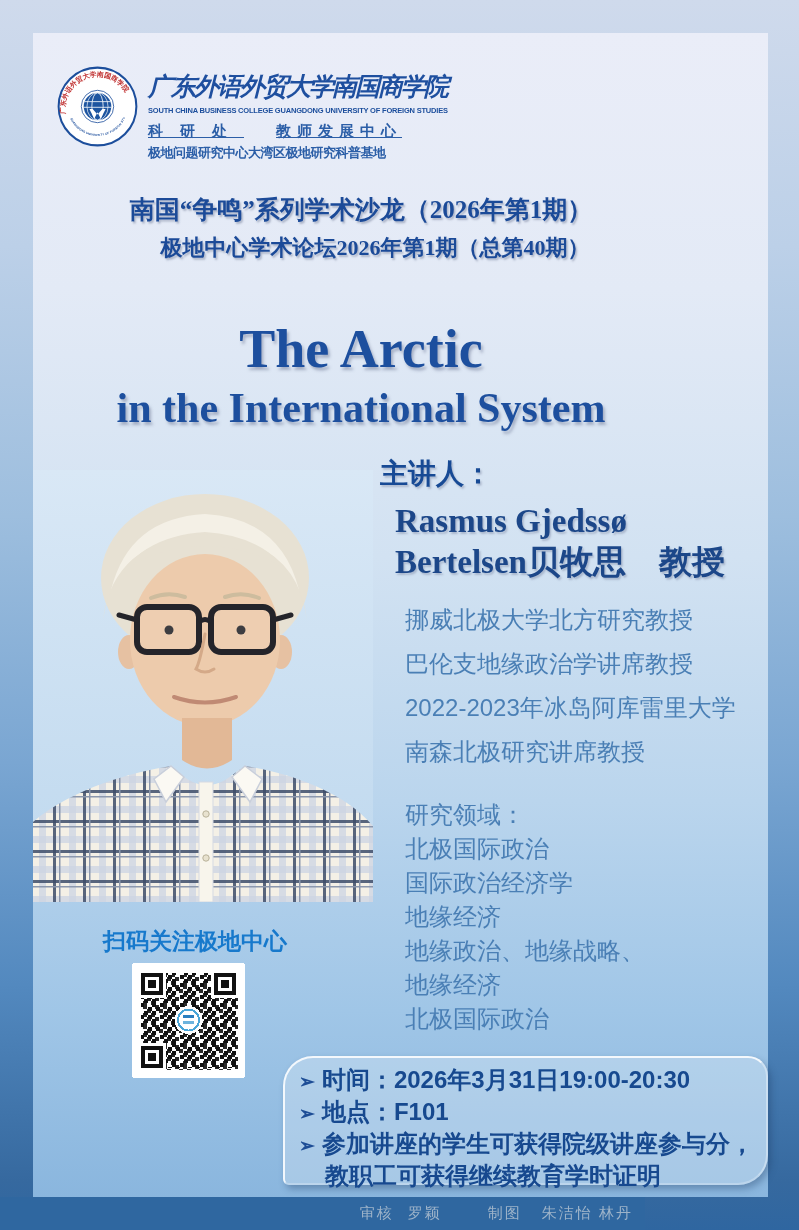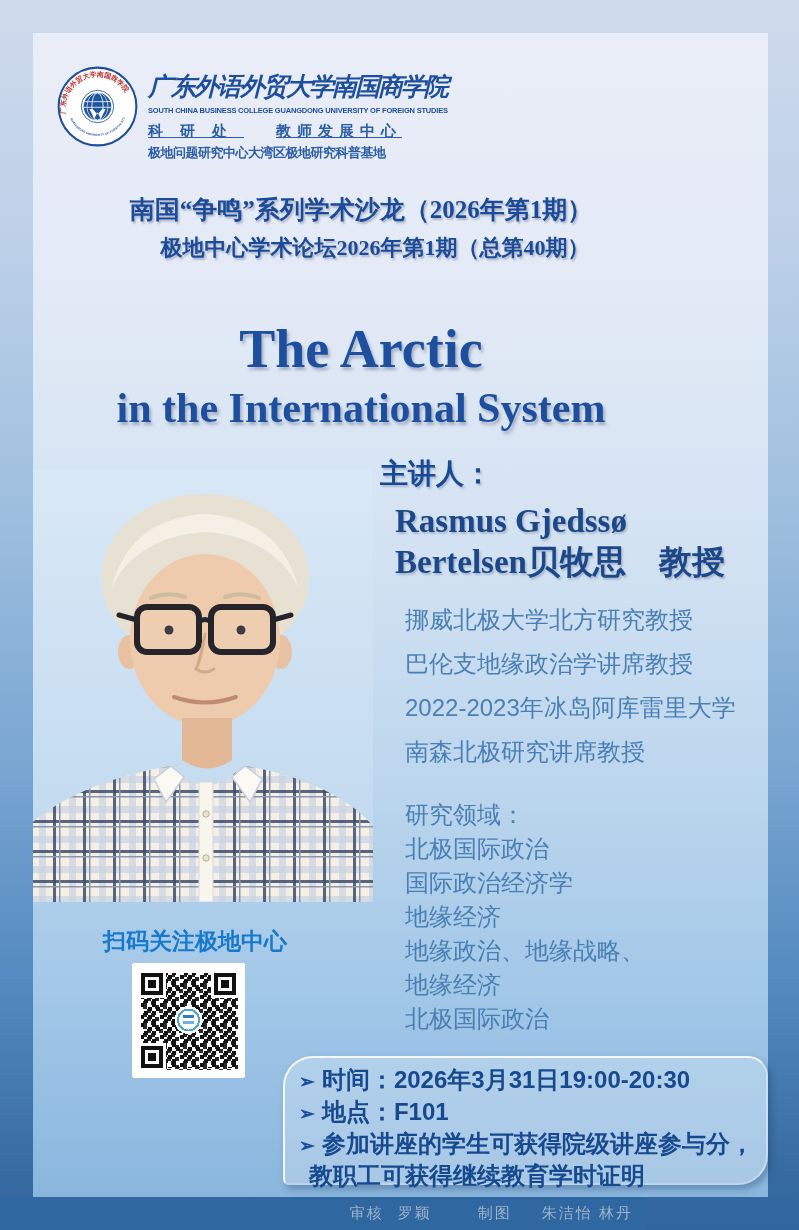--- a/index.html
+++ b/index.html
@@ -46,29 +46,29 @@
     background:rgba(255,255,255,0.24);
     border:2px solid rgba(255,255,255,0.85);
     border-right-color:rgba(255,255,255,0.35);
     border-bottom-color:rgba(255,255,255,0.25);
     border-radius:30px 20px 30px 6px;
     box-shadow:3px 4px 7px rgba(25,55,95,.35);
     padding:7px 12px 0 14px;
   }
   .info-row{display:flex;align-items:baseline;line-height:30px;font-size:24px;font-weight:600;color:#17498f;white-space:nowrap;}
   .info-row .bullet{font-size:19px;margin-right:7px;color:#1d4d96;}
-  .info-row.cont{margin-left:10px;align-items:center;}
+  .info-row.cont{margin-left:26px;align-items:center;}
   
   .footer-band{
     position:absolute;left:0;top:1197px;width:645px;height:33px;background:#2f67a0;
     display:flex;align-items:center;justify-content:flex-end;padding-right:12px;box-sizing:border-box;
   }
   .credits{font-size:15px;color:#9db3c9;letter-spacing:2px;display:flex;align-items:center;white-space:nowrap;}
   .credits .reviewer{margin-left:14px;margin-right:46px;}
-  .credits .designers{margin-left:30px;}
+  .credits .designers{margin-left:20px;}
 </style>
 </head>
 <body>
 
 <div class="poster">
 
   <div class="panel"></div>
 
   <svg class="photo" viewBox="0 0 340 432" xmlns="http://www.w3.org/2000/svg">
     <defs>

